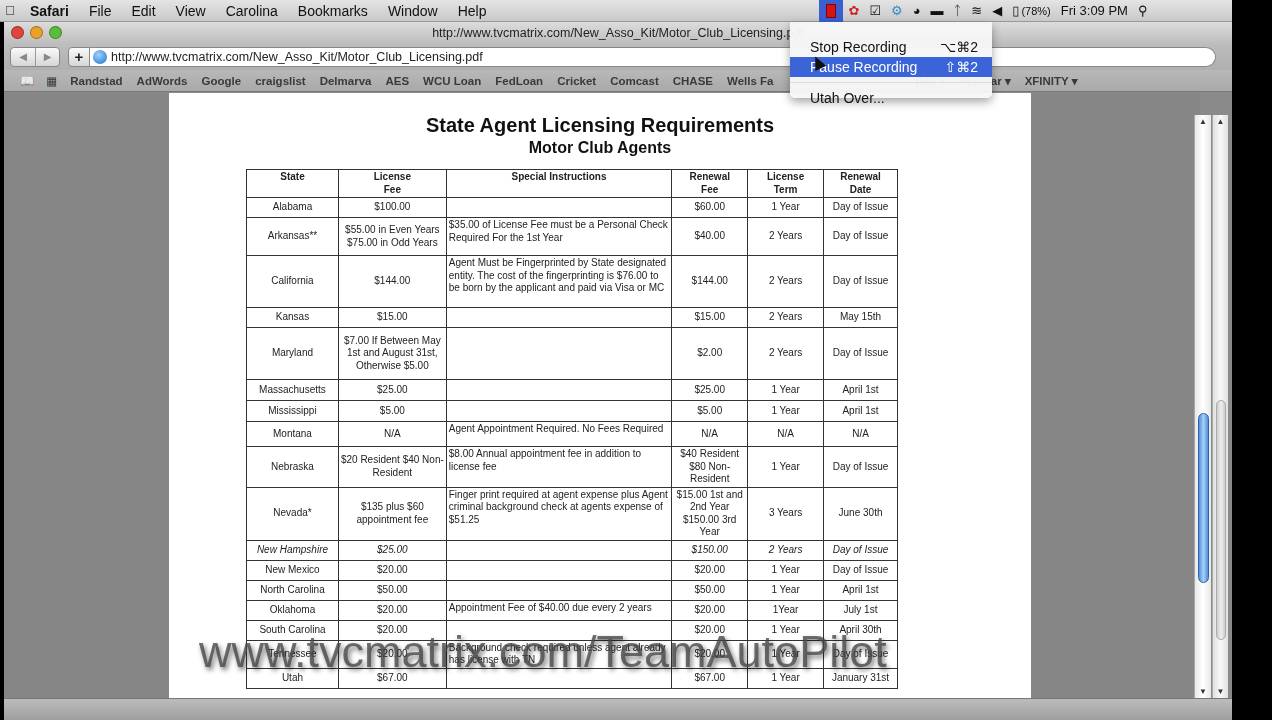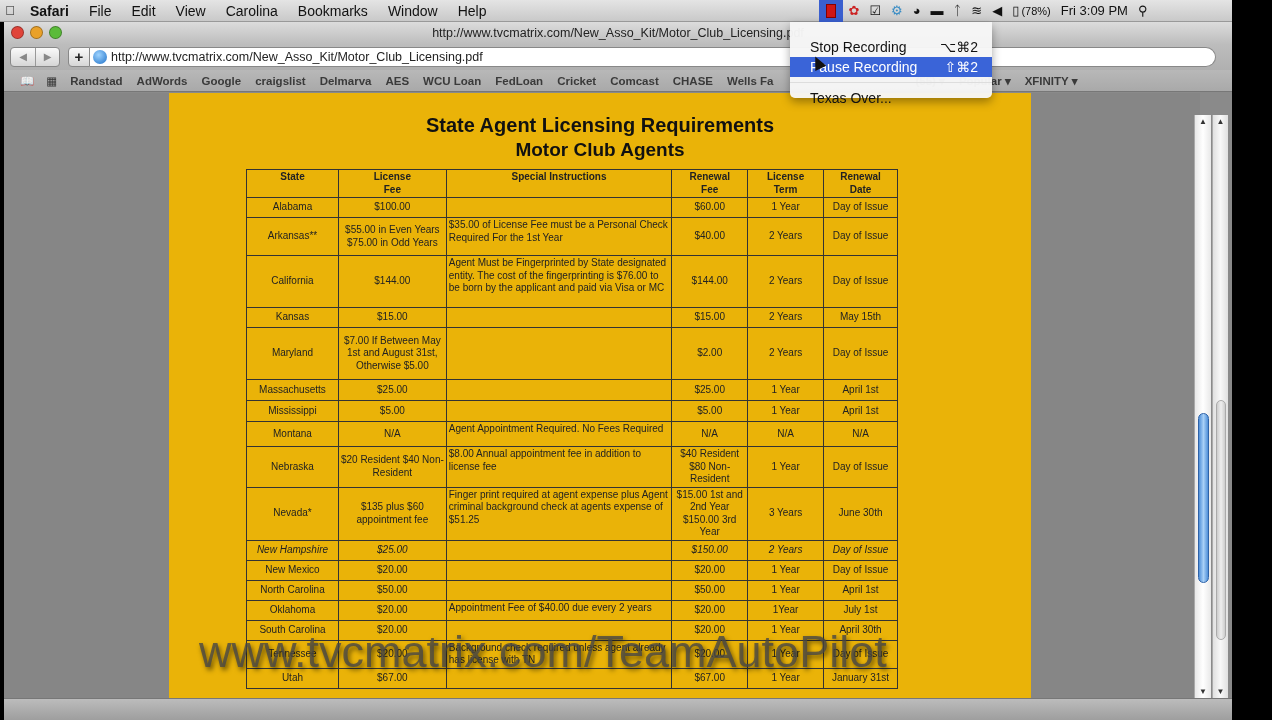--- a/index.html
+++ b/index.html
@@ -20,23 +20,23 @@
 .navbtns{display:flex;border:1px solid #888;border-radius:4px;background:linear-gradient(#fafafa,#d6d6d6);height:20px}
 .navbtns span{width:24px;text-align:center;font-size:10px;color:#888;line-height:18px}
 .navbtns span+span{border-left:1px solid #999}
 .addbtn{width:22px;height:20px;border:1px solid #888;border-radius:4px 0 0 4px;background:linear-gradient(#fafafa,#d6d6d6);text-align:center;font-weight:bold;font-size:15px;line-height:18px;color:#222}
 .urlbox{flex:1;height:20px;background:#fff;border:1px solid #888;border-left:none;border-radius:0 10px 10px 0;display:flex;align-items:center;font-size:12.5px;color:#222;padding-left:3px;margin-left:-8px;margin-right:10px}
 .globe{width:14px;height:14px;border-radius:50%;background:radial-gradient(circle at 40% 35%,#9fd4ff,#1d6fc7);margin-right:4px;display:inline-block}
 #bookmarks{height:22px;background:linear-gradient(#b8b8b8,#a9a9a9);border-bottom:1px solid #777;display:flex;align-items:center;padding-left:10px;font-size:11.5px;font-weight:bold;color:#3a3a3a;gap:0}
 #bookmarks .bm{padding:0 7px;white-space:nowrap}
 #bookmarks .ico{padding:0 6px;font-weight:normal;color:#333}
 #content{position:absolute;left:0;top:71px;width:1196px;height:605px;background:#868686;overflow:hidden}
-#page{position:absolute;left:165px;top:0;width:862px;height:620px;background:#eab308}
+#page{position:absolute;left:165px;top:0;width:862px;height:620px;background:#ffffff}
 #doc-title{position:absolute;left:0;width:100%;top:21px;text-align:center;font-size:20px;font-weight:bold;color:#111}
-#doc-sub{position:absolute;left:0;width:100%;top:46px;text-align:center;font-size:19px;font-weight:bold;color:#111}
+#doc-sub{position:absolute;left:0;width:100%;top:46px;text-align:center;font-size:16px;font-weight:bold;color:#111}
 table{position:absolute;left:77px;top:76px;border-collapse:collapse;font-size:10px;color:#222;width:652px}
 td,th{border:1.5px solid #333;text-align:center;vertical-align:middle;padding:1px 2px;line-height:12.5px}
 th{font-weight:bold;vertical-align:top;height:27px}
 td.instr{text-align:left;vertical-align:top}
 #scroll-v{position:absolute;left:1194px;top:71px;width:17px;height:605px;background:linear-gradient(90deg,#e8e8e8,#fff,#e8e8e8);border-left:1px solid #aaa}
 #scroll-v2{position:absolute;left:1212px;top:71px;width:16px;height:605px;background:linear-gradient(90deg,#e0e0e0,#f8f8f8,#e0e0e0);border-left:1px solid #aaa}
 .thumb{position:absolute;left:3px;top:298px;width:11px;height:170px;border-radius:6px;background:linear-gradient(90deg,#4f8fd8,#a8d0f7,#4f8fd8);border:1px solid #2d62a8}
 .thumb2{position:absolute;left:3px;top:40px;width:10px;height:240px;border-radius:6px;background:linear-gradient(90deg,#ccc,#eee,#ccc);border:1px solid #aaa}
 .arrow{position:absolute;left:0;width:100%;text-align:center;font-size:8px;color:#333}
 #statusbar{position:absolute;left:0;top:676px;width:1228px;height:22px;background:linear-gradient(#bcbcbc,#9e9e9e);border-top:1px solid #777}
@@ -301,16 +301,16 @@
   <div class="it">
     <span>Stop Recording</span>
     <span>⌥⌘2</span>
   </div>
   <div class="it hl">
     <span>Pause Recording</span>
     <span>⇧⌘2</span>
   </div>
   <div class="sep"></div>
   <div class="it">
-    <span>Texas Over...</span>
+    <span>Utah Over...</span>
   </div>
 </div>
 <div id="cursor"></div>
 
 </body></html>

